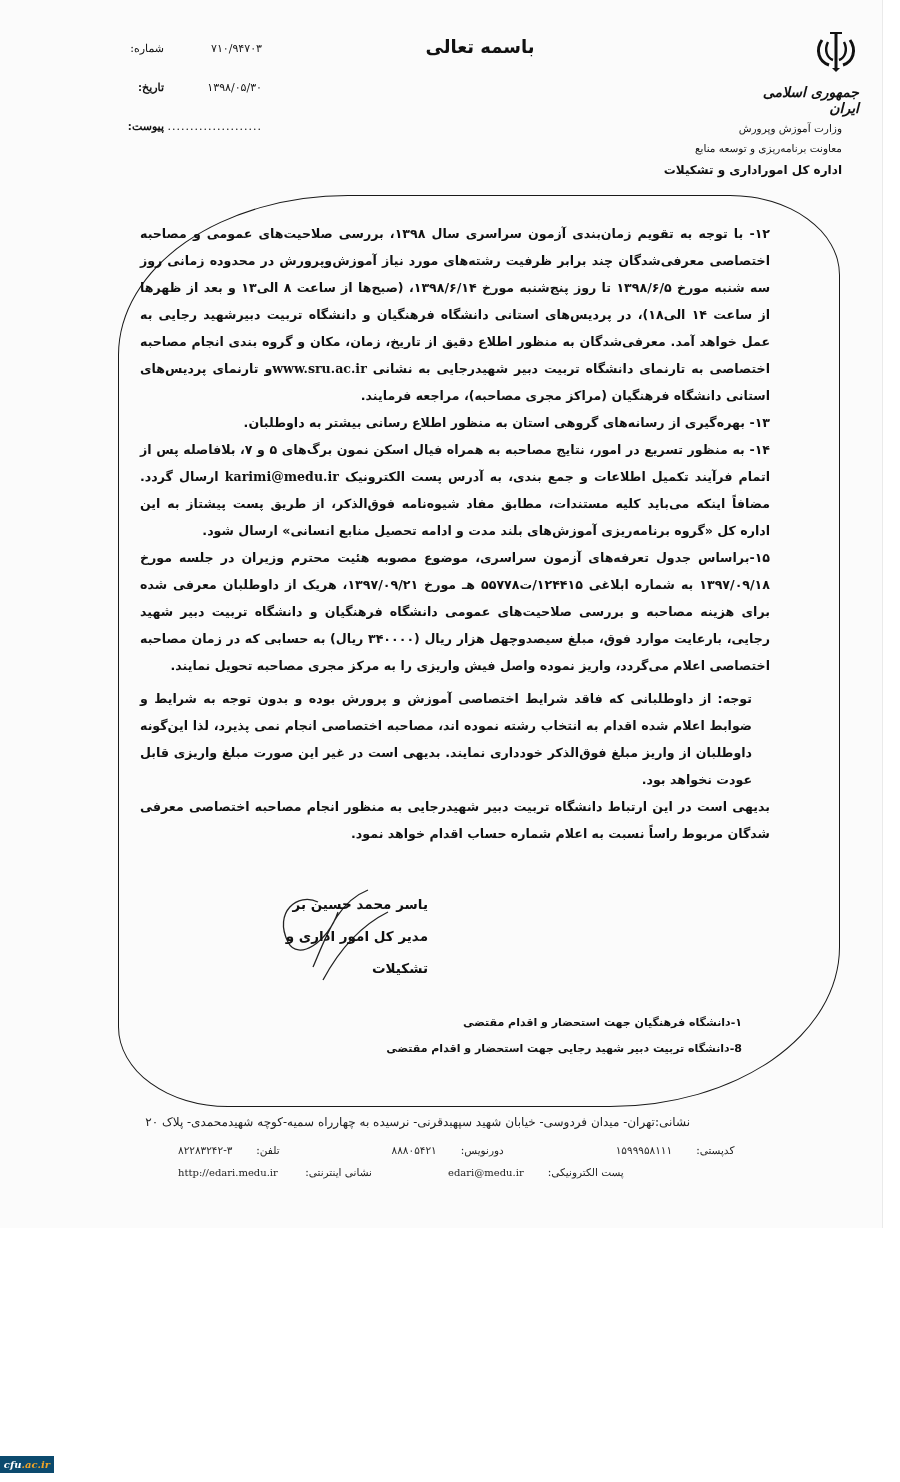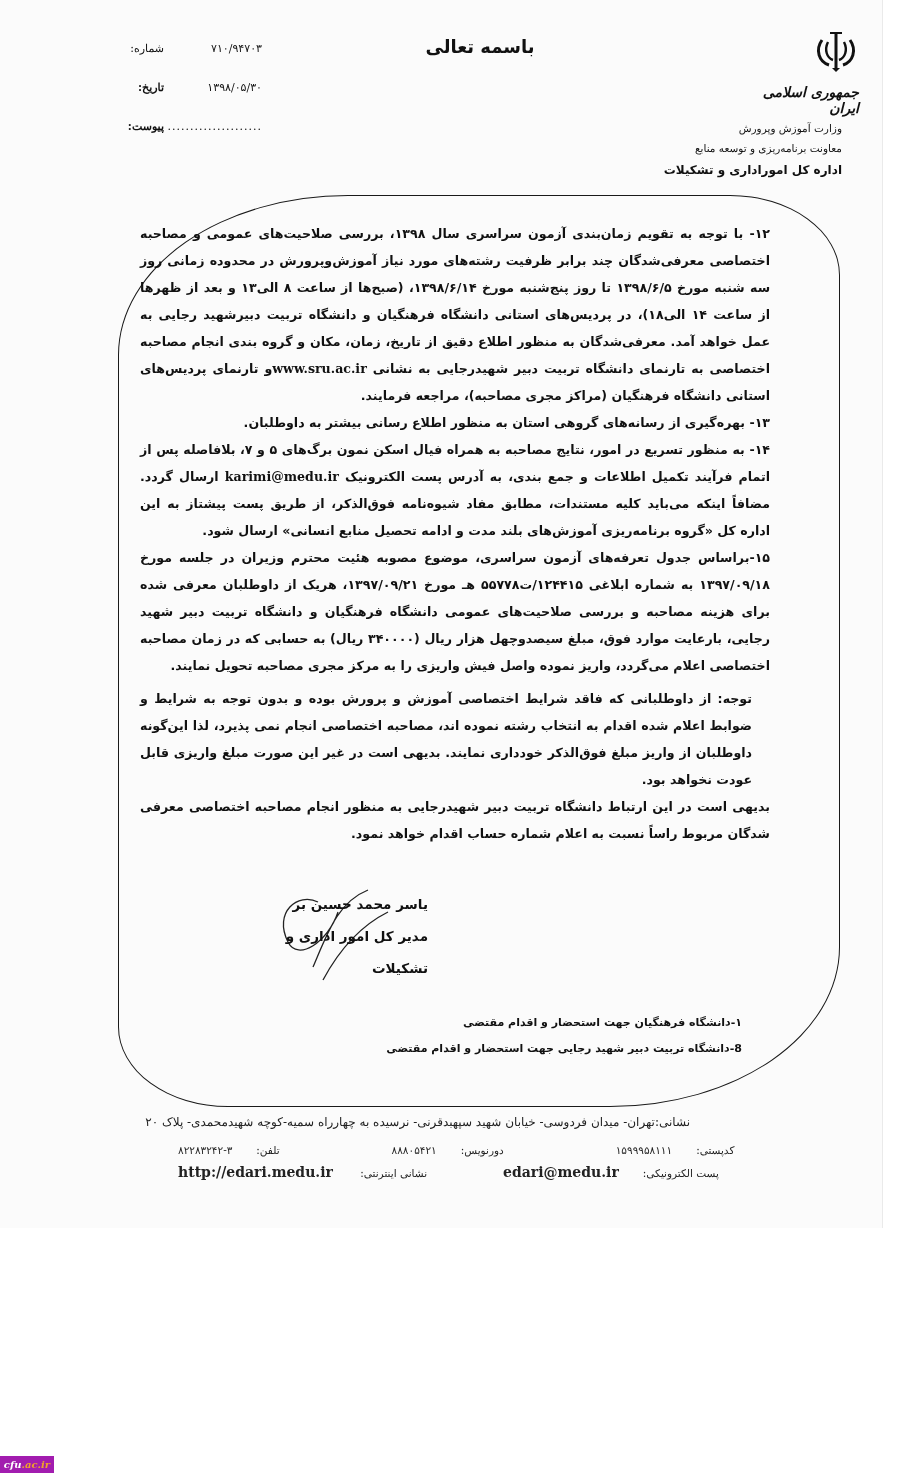--- a/index.html
+++ b/index.html
@@ -45,24 +45,24 @@
 
     .signature { position: absolute; left: 228px; top: 888px; width: 200px; text-align: right; font-weight: bold; font-size: 13.5px; line-height: 32px; }
     .sig-scrawl { position: absolute; left: 218px; top: 872px; width: 200px; height: 110px; pointer-events: none; }
 
     .cc { position: absolute; right: 140px; top: 1010px; text-align: right; font-weight: bold; font-size: 11px; line-height: 26px; }
 
     .footer { position: absolute; left: 130px; top: 1115px; width: 560px; font-family: "DejaVu Serif", serif; font-size: 10.5px; color: #222; }
     .footer .addr { text-align: right; font-size: 12px; height: 24px; white-space: nowrap; }
     .footer .row { display: flex; flex-direction: row-reverse; height: 22px; align-items: center; white-space: nowrap; gap: 28px; }
     .footer .row span { margin-left: 24px; }
-    .footer .ltr-inline { font-weight: bold; font-size: 14px; text-align: center; }
+    .footer .ltr-inline { font-weight: normal; font-size: 10px; text-align: center; }
 
     .watermark {
-      position: absolute; left: 0; top: 1456px; width: 54px; height: 17px; background: #a21caf;
+      position: absolute; left: 0; top: 1456px; width: 54px; height: 17px; background: #0c4a6e;
       color: #f0a428; font-family: "DejaVu Serif", serif; font-style: italic; font-weight: bold; font-size: 10px;
       line-height: 17px; text-align: center;
     }
     .watermark .w1 { color: #ffffff; }
   </style>
 </head>
 <body>
 
 <div class="page">
 

